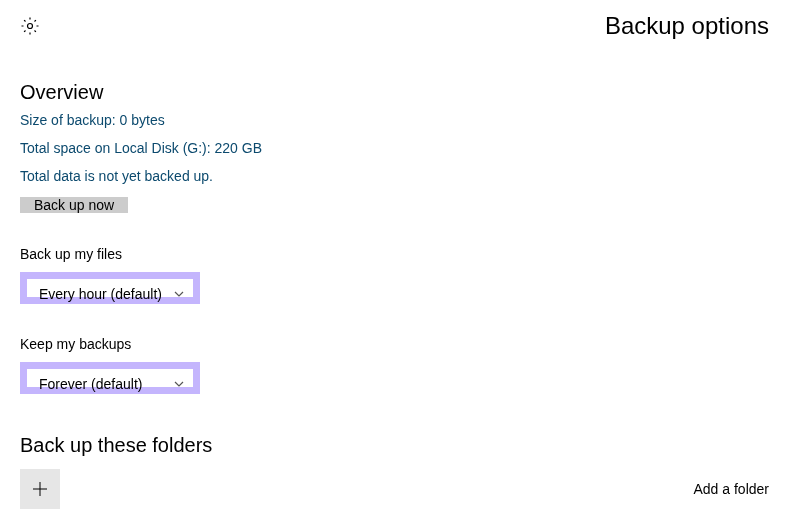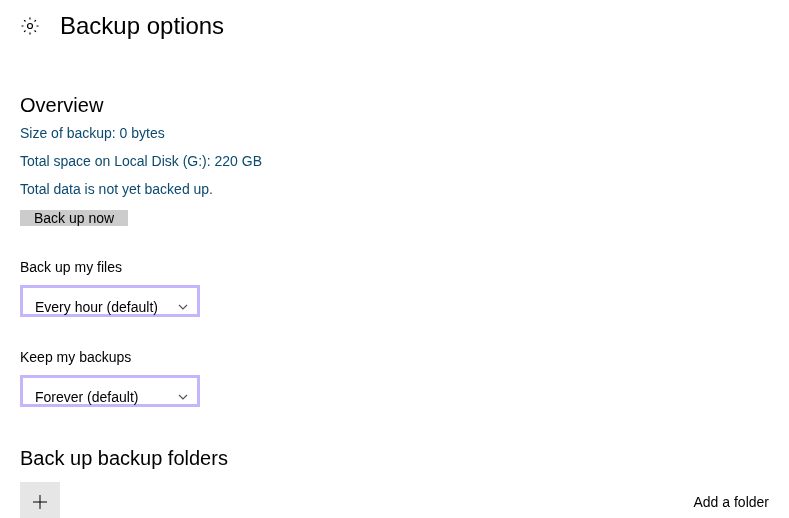--- a/index.html
+++ b/index.html
@@ -11,21 +11,22 @@
       font-family: "Segoe UI", -apple-system, sans-serif;
       background: #ffffff;
       color: #000000;
       padding: 12px 20px;
       width: 789px;
     }
     .header {
       display: flex;
       align-items: center;
       gap: 20px;
-      margin-bottom: 54px;
+      margin-bottom: 41px;
+      justify-content: space-between;
     }
     .gear-icon {
       width: 20px;
       height: 20px;
       display: flex;
       align-items: center;
       justify-content: center;
     }
     .page-title {
       font-size: 24px;
@@ -56,21 +57,21 @@
     }
     .field-label {
       font-size: 14px;
       font-weight: 400;
       margin-bottom: 10px;
     }
     .select {
       display: flex;
       align-items: center;
       justify-content: space-between;
-      border: 3px solid #c4b5fd;
+      border: 7px solid #c4b5fd;
       width: 180px;
       height: 32px;
       padding: 11px 8px 0 12px;
       font-size: 14px;
       cursor: pointer;
       background: #fff;
     }
     .chevron {
       display: flex;
       align-items: center;
@@ -139,21 +140,21 @@
   <div class="select">
     <span>Forever (default)</span>
     <span class="chevron">
       <svg width="12" height="12" viewBox="0 0 12 12" fill="none" stroke="#555" stroke-width="1.2">
         <path d="M2 4 L6 8 L10 4"></path>
       </svg>
     </span>
   </div>
 </div>
 
-<h2 class="folders-heading">Back up backup folders</h2>
+<h2 class="folders-heading">Back up these folders</h2>
 <div class="add-folder-row">
   <div class="plus-tile">
     <svg width="18" height="18" viewBox="0 0 18 18" fill="none" stroke="#000" stroke-width="1">
       <path d="M9 2 L9 16 M2 9 L16 9"></path>
     </svg>
   </div>
   <span class="add-folder-label">Add a folder</span>
 </div>
 
 

